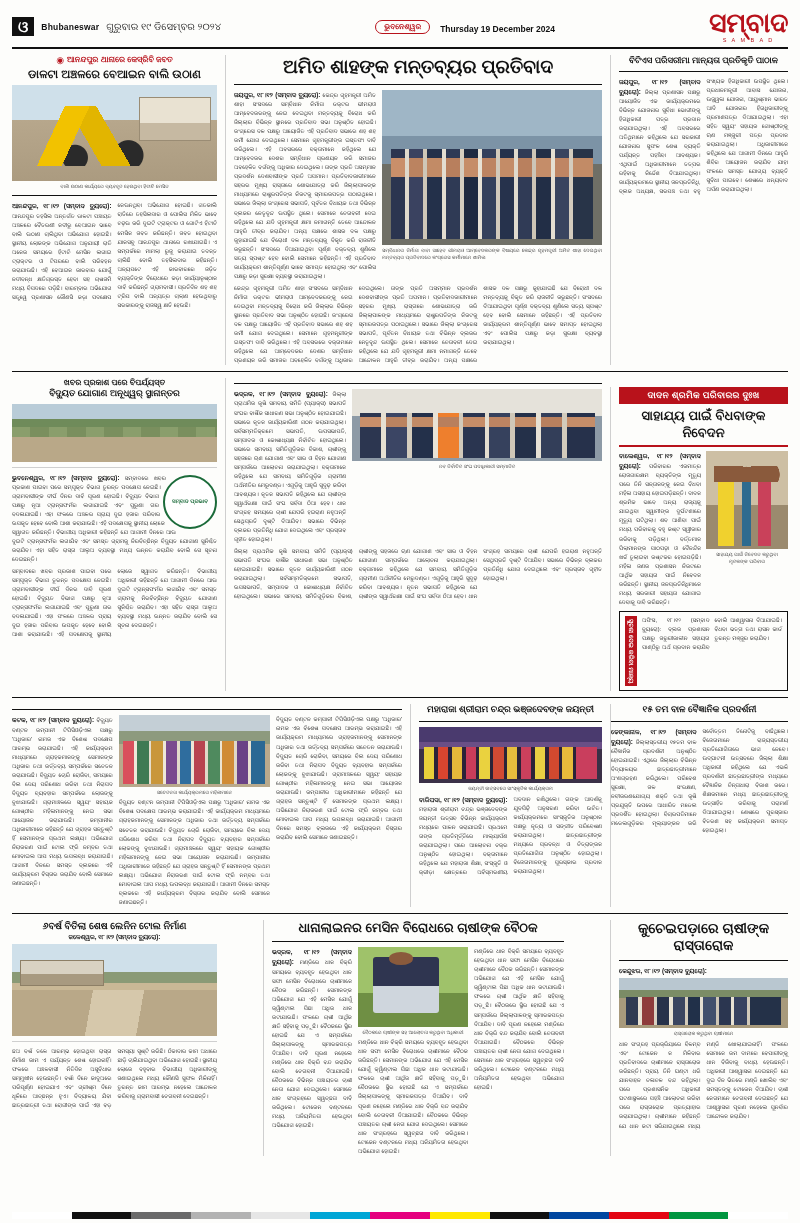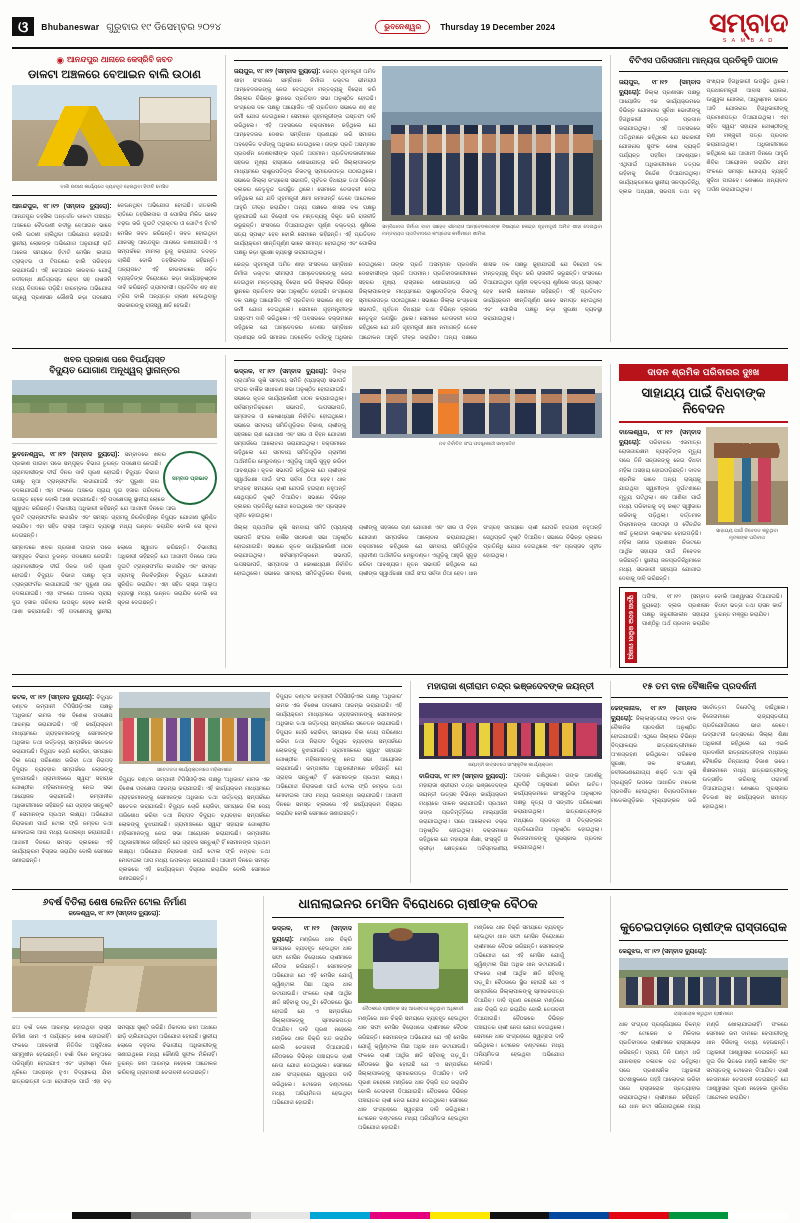--- a/index.html
+++ b/index.html
@@ -24,21 +24,21 @@
     border-bottom: 2px solid #111;
     padding-bottom: 4px;
   }
   .mast-left { display:flex; align-items:center; gap:7px; }
   .mast-badge {
     background:#111; color:#fff; font-size:15px; font-weight:bold;
     padding:2px 6px; line-height:1.05;
   }
   .mast-city { font-size:8.5px; font-weight:bold; letter-spacing:.2px; }
   .mast-odia-date { font-size:10px; color:#222; }
-  .mast-center { display:flex; align-items:center; gap:10px; font-size:8.5px; }
+  .mast-center { display:flex; align-items:flex-end; gap:10px; font-size:8.5px; }
   .edition-pill {
     border:1px solid #b8121b; color:#b8121b; border-radius:10px;
     padding:1px 8px; font-size:7.5px; font-weight:bold;
   }
   .mast-eng-date { font-size:8.5px; font-weight:bold; color:#111; }
   .mast-right { text-align:right; }
   .logo-odia {
     font-size:27px; font-weight:bold; color:#b8121b; line-height:1;
     letter-spacing:-0.5px;
   }
@@ -280,20 +280,21 @@
       <div class="photo ph-excavator" style="height:96px;margin-top:4px;"></div>
       <div class="cap">ବାଲି ଉଠାଣ କାର୍ଯ୍ୟରେ ବ୍ୟବହୃତ ହେଉଥିବା ହିଟାଚି ମେସିନ</div>
       <div class="hr"></div>
       <div class="body-text cols2">
         <span class="dateline">ଆନନ୍ଦପୁର, ୧୮।୧୨ (ସମ୍ବାଦ ବ୍ୟୁରୋ):</span>
         <span>ଆନନ୍ଦପୁର ତହସିଲ ଅନ୍ତର୍ଗତ ଡାଳଟା ପଞ୍ଚାୟତ ଅଞ୍ଚଳରେ ବୈତରଣୀ ନଦୀରୁ ବେଆଇନ ଭାବେ ବାଲି ଉଠାଣ ଚାଲିଥିବା ଅଭିଯୋଗ ହୋଇଛି। ସ୍ଥାନୀୟ ଲୋକଙ୍କ ଅଭିଯୋଗ ଅନୁଯାୟୀ ରାତି ଅନେକ ସମୟରେ ହିଟାଚି ମେସିନ ଲଗାଇ ଟ୍ରାକ୍ଟର ଓ ଟିପରରେ ବାଲି ପରିବହନ କରାଯାଉଛି। ଏହି ବେଆଇନ କାରବାର ଯୋଗୁଁ ନଦୀବନ୍ଧ କ୍ଷତିଗ୍ରସ୍ତ ହେବା ସହ ଚାଷଜମି ମଧ୍ୟ ବିପଦରେ ପଡ଼ିଛି। ବାରମ୍ବାର ଅଭିଯୋଗ ସତ୍ତ୍ୱେ ପ୍ରଶାସନ କୌଣସି କଡ଼ା ପଦକ୍ଷେପ ନେଉନଥିବା ଅଭିଯୋଗ ହୋଇଛି। ଗତକାଲି ରାତିରେ ତହସିଲଦାର ଓ ପୋଲିସ ମିଳିତ ଭାବେ ଚଢ଼ଉ କରି ଦୁଇଟି ଟ୍ରାକ୍ଟର ଓ ଗୋଟିଏ ହିଟାଚି ମେସିନ ଜବତ କରିଛନ୍ତି। ଜବତ ହୋଇଥିବା ଯାନସବୁ ଆନନ୍ଦପୁର ଥାନାରେ ରଖାଯାଇଛି। ଏ ସମ୍ପର୍କରେ ମାମଲା ରୁଜୁ କରାଯାଇ ତଦନ୍ତ ଚାଲିଛି ବୋଲି ତହସିଲଦାର କହିଛନ୍ତି। ଅନ୍ୟପଟେ ଏହି କାରବାରରେ ଜଡ଼ିତ ବ୍ୟକ୍ତିଙ୍କ ବିରୋଧରେ କଡ଼ା କାର୍ଯ୍ୟାନୁଷ୍ଠାନ ଦାବି କରିଛନ୍ତି ଗ୍ରାମବାସୀ। ପ୍ରତିଦିନ ଶହ ଶହ ଟ୍ରିପ ବାଲି ଅନ୍ୟତ୍ର ଚାଲାଣ ହେଉଥିବାରୁ ସରକାରଙ୍କୁ ରାଜସ୍ୱ କ୍ଷତି ହେଉଛି।</span>
       </div>
     </div>
 
     <div class="vrule" style="padding-left:8px;">
+      <div class="headline" style="font-size:19px;letter-spacing:-0.2px;">ଅମିତ ଶାହଙ୍କ ମନ୍ତବ୍ୟର ପ୍ରତିବାଦ</div>
       <div class="hr"></div>
       <div style="display:grid;grid-template-columns: 1fr 1.55fr;gap:6px;">
         <div class="body-text">
           <span class="dateline">ଜୟପୁର, ୧୮।୧୨ (ସମ୍ବାଦ ବ୍ୟୁରୋ):</span>
           <span>କେନ୍ଦ୍ର ଗୃହମନ୍ତ୍ରୀ ଅମିତ ଶାହା ସଂସଦରେ ସମ୍ବିଧାନ ନିର୍ମାତା ଡକ୍ଟର ଭୀମରାଓ ଆମ୍ବେଦକରଙ୍କୁ ନେଇ ଦେଇଥିବା ମନ୍ତବ୍ୟକୁ ବିରୋଧ କରି ଜିଲ୍ଲାର ବିଭିନ୍ନ ସ୍ଥାନରେ ପ୍ରତିବାଦ ସଭା ଅନୁଷ୍ଠିତ ହୋଇଛି। କଂଗ୍ରେସ ଦଳ ପକ୍ଷରୁ ଆୟୋଜିତ ଏହି ପ୍ରତିବାଦ ସଭାରେ ଶହ ଶହ କର୍ମୀ ଯୋଗ ଦେଇଥିଲେ। ସେମାନେ ଗୃହମନ୍ତ୍ରୀଙ୍କ ଇସ୍ତଫା ଦାବି କରିଥିଲେ। ଏହି ଅବସରରେ ବକ୍ତାମାନେ କହିଥିଲେ ଯେ ଆମ୍ବେଦକର ଦେଶର ସମ୍ବିଧାନ ପ୍ରଣୟନ କରି ସମାଜର ଅବହେଳିତ ବର୍ଗଙ୍କୁ ଅଧିକାର ଦେଇଥିଲେ। ତାଙ୍କ ପ୍ରତି ଅସମ୍ମାନ ପ୍ରଦର୍ଶନ ଦେଶବାସୀଙ୍କ ପ୍ରତି ଅପମାନ। ପ୍ରତିବାଦକାରୀମାନେ ସହରର ମୁଖ୍ୟ ରାସ୍ତାରେ ଶୋଭାଯାତ୍ରା କରି ଜିଲ୍ଲାପାଳଙ୍କ ମାଧ୍ୟମରେ ରାଷ୍ଟ୍ରପତିଙ୍କ ନିକଟକୁ ସ୍ମାରକପତ୍ର ପଠାଇଥିଲେ। ସଭାରେ ଜିଲ୍ଲା କଂଗ୍ରେସ ସଭାପତି, ପୂର୍ବତନ ବିଧାୟକ ତଥା ବିଭିନ୍ନ ବ୍ଲକର ନେତୃବୃନ୍ଦ ଉପସ୍ଥିତ ଥିଲେ। ସେମାନେ ଚେତାବନୀ ଦେଇ କହିଥିଲେ ଯେ ଯଦି ଗୃହମନ୍ତ୍ରୀ କ୍ଷମା ନମାଗନ୍ତି ତେବେ ଆନ୍ଦୋଳନ ଆହୁରି ତୀବ୍ର କରାଯିବ। ଅନ୍ୟ ପକ୍ଷରେ ଶାସକ ଦଳ ପକ୍ଷରୁ କୁହାଯାଇଛି ଯେ ବିରୋଧୀ ଦଳ ମନ୍ତବ୍ୟକୁ ବିକୃତ କରି ରାଜନୀତି କରୁଛନ୍ତି। ସଂସଦରେ ଦିଆଯାଇଥିବା ପୂର୍ଣ୍ଣ ବକ୍ତବ୍ୟ ଶୁଣିଲେ ସତ୍ୟ ସ୍ପଷ୍ଟ ହେବ ବୋଲି ସେମାନେ କହିଛନ୍ତି। ଏହି ପ୍ରତିବାଦ କାର୍ଯ୍ୟକ୍ରମ ଶାନ୍ତିପୂର୍ଣ୍ଣ ଭାବେ ସମାପ୍ତ ହୋଇଥିଲା ଏବଂ ପୋଲିସ ପକ୍ଷରୁ କଡ଼ା ସୁରକ୍ଷା ବ୍ୟବସ୍ଥା କରାଯାଇଥିଲା।</span>
         </div>
         <div>
           <div class="photo ph-group" style="height:155px;"></div>
           <div class="cap" style="text-align:justify;font-size:5px;padding:2px 0;">ସମ୍ବିଧାନର ନିର୍ମାତା ବାବା ସାହେବ ଭୀମରାଓ ଆମ୍ବେଦକରଙ୍କ ବିଷୟରେ କେନ୍ଦ୍ର ଗୃହମନ୍ତ୍ରୀ ଅମିତ ଶାହା ଦେଇଥିବା ମନ୍ତବ୍ୟର ପ୍ରତିବାଦରେ କଂଗ୍ରେସ କର୍ମୀମାନେ ଶାମିଲ</div>
         </div>
@@ -436,21 +437,21 @@
         <div>
           <div class="photo ph-desk" style="height:80px;"></div>
           <div class="cap">ବୈଠକରେ ଚାଷୀଙ୍କ ସହ ଆଲୋଚନା କରୁଥିବା ଅଧିକାରୀ</div>
           <div class="body-text" style="margin-top:2px;">ମଣ୍ଡିରେ ଧାନ ବିକ୍ରି ସମୟରେ ବ୍ୟବହୃତ ହେଉଥିବା ଧାନ ସଫା ମେସିନ ବିରୋଧରେ ଚାଷୀମାନେ ବୈଠକ କରିଛନ୍ତି। ସେମାନଙ୍କ ଅଭିଯୋଗ ଯେ ଏହି ମେସିନ ଯୋଗୁଁ କ୍ୱିଣ୍ଟାଲ ପିଛା ଅଧିକ ଧାନ କଟାଯାଉଛି। ଫଳରେ ଚାଷୀ ଆର୍ଥିକ କ୍ଷତି ସହିବାକୁ ପଡ଼ୁଛି। ବୈଠକରେ ସ୍ଥିର ହୋଇଛି ଯେ ଏ ସମ୍ପର୍କରେ ଜିଲ୍ଲାପାଳଙ୍କୁ ସ୍ମାରକପତ୍ର ଦିଆଯିବ। ଦାବି ପୂରଣ ନହେଲେ ମଣ୍ଡିରେ ଧାନ ବିକ୍ରି ବନ୍ଦ କରାଯିବ ବୋଲି ଚେତାବନୀ ଦିଆଯାଇଛି। ବୈଠକରେ ବିଭିନ୍ନ ପଞ୍ଚାୟତର ଚାଷୀ ନେତା ଯୋଗ ଦେଇଥିଲେ। ସେମାନେ ଧାନ ସଂଗ୍ରହରେ ସ୍ୱଚ୍ଛତା ଦାବି କରିଥିଲେ। ଟୋକେନ ବଣ୍ଟନରେ ମଧ୍ୟ ଅନିୟମିତତା ହେଉଥିବା ଅଭିଯୋଗ ହୋଇଛି।</div>
         </div>
         <div class="body-text">ମଣ୍ଡିରେ ଧାନ ବିକ୍ରି ସମୟରେ ବ୍ୟବହୃତ ହେଉଥିବା ଧାନ ସଫା ମେସିନ ବିରୋଧରେ ଚାଷୀମାନେ ବୈଠକ କରିଛନ୍ତି। ସେମାନଙ୍କ ଅଭିଯୋଗ ଯେ ଏହି ମେସିନ ଯୋଗୁଁ କ୍ୱିଣ୍ଟାଲ ପିଛା ଅଧିକ ଧାନ କଟାଯାଉଛି। ଫଳରେ ଚାଷୀ ଆର୍ଥିକ କ୍ଷତି ସହିବାକୁ ପଡ଼ୁଛି। ବୈଠକରେ ସ୍ଥିର ହୋଇଛି ଯେ ଏ ସମ୍ପର୍କରେ ଜିଲ୍ଲାପାଳଙ୍କୁ ସ୍ମାରକପତ୍ର ଦିଆଯିବ। ଦାବି ପୂରଣ ନହେଲେ ମଣ୍ଡିରେ ଧାନ ବିକ୍ରି ବନ୍ଦ କରାଯିବ ବୋଲି ଚେତାବନୀ ଦିଆଯାଇଛି। ବୈଠକରେ ବିଭିନ୍ନ ପଞ୍ଚାୟତର ଚାଷୀ ନେତା ଯୋଗ ଦେଇଥିଲେ। ସେମାନେ ଧାନ ସଂଗ୍ରହରେ ସ୍ୱଚ୍ଛତା ଦାବି କରିଥିଲେ। ଟୋକେନ ବଣ୍ଟନରେ ମଧ୍ୟ ଅନିୟମିତତା ହେଉଥିବା ଅଭିଯୋଗ ହୋଇଛି।</div>
       </div>
     </div>
 
     <div class="vrule" style="padding-left:8px;">
-      <div class="headline" style="font-size:12px;margin-top:24px;">କୁଚେଇପଡ଼ାରେ ଚାଷୀଙ୍କ ରାସ୍ତାରୋକ</div>
+      <div class="headline" style="font-size:14px;">କୁଚେଇପଡ଼ାରେ ଚାଷୀଙ୍କ ରାସ୍ତାରୋକ</div>
       <div class="hr"></div>
       <div class="body-text">
         <span class="dateline">କେନ୍ଦୁଝର, ୧୮।୧୨ (ସମ୍ବାଦ ବ୍ୟୁରୋ):</span>
       </div>
       <div class="photo ph-block" style="height:50px;margin-top:2px;"></div>
       <div class="cap">ରାସ୍ତାରୋକ କରୁଥିବା ଚାଷୀମାନେ</div>
       <div class="body-text cols2" style="margin-top:3px;">ଧାନ ସଂଗ୍ରହ ପ୍ରକ୍ରିୟାରେ ବିଳମ୍ବ ଏବଂ ଟୋକେନ ନ ମିଳିବାର ପ୍ରତିବାଦରେ ଚାଷୀମାନେ ରାସ୍ତାରୋକ କରିଛନ୍ତି। ପ୍ରାୟ ତିନି ଘଣ୍ଟା ଧରି ଯାନବାହନ ଚଳାଚଳ ବନ୍ଦ ରହିଥିଲା। ପରେ ପ୍ରଶାସନିକ ଅଧିକାରୀ ଘଟଣାସ୍ଥଳରେ ପହଞ୍ଚି ଆଲୋଚନା କରିବା ପରେ ରାସ୍ତାରୋକ ପ୍ରତ୍ୟାହାର କରାଯାଇଥିଲା। ଚାଷୀମାନେ କହିଛନ୍ତି ଯେ ଧାନ କଟା ସରିଯାଇଥିଲେ ମଧ୍ୟ ମଣ୍ଡି ଖୋଲାଯାଇନାହିଁ। ଫଳରେ ସେମାନେ କମ ଦାମରେ ବେପାରୀଙ୍କୁ ଧାନ ବିକିବାକୁ ବାଧ୍ୟ ହେଉଛନ୍ତି। ଅଧିକାରୀ ଆଶ୍ୱାସନା ଦେଇଛନ୍ତି ଯେ ଦୁଇ ଦିନ ଭିତରେ ମଣ୍ଡି ଖୋଲିବ ଏବଂ ସମସ୍ତଙ୍କୁ ଟୋକେନ ଦିଆଯିବ। ଚାଷୀ ନେତାମାନେ ଚେତାବନୀ ଦେଇଛନ୍ତି ଯେ ଆଶ୍ୱାସନା ପୂରଣ ନହେଲେ ପୁନର୍ବାର ଆନ୍ଦୋଳନ କରାଯିବ।</div>
     </div>
   </div>
 

